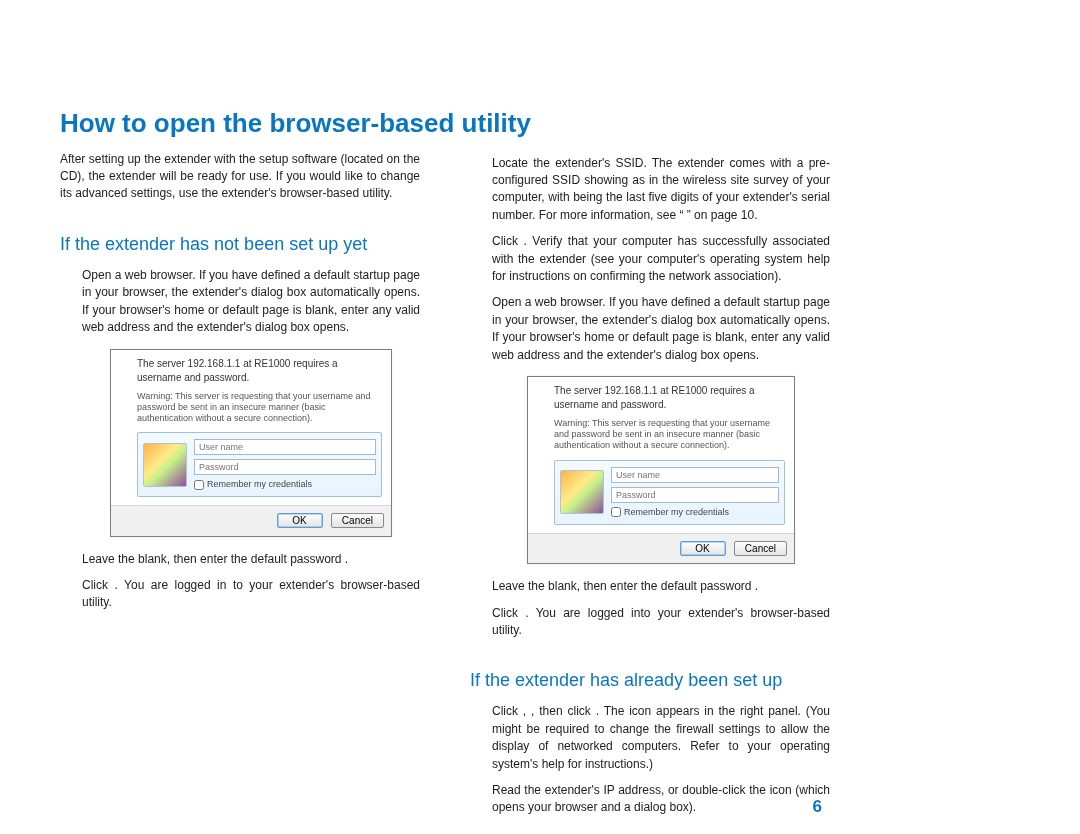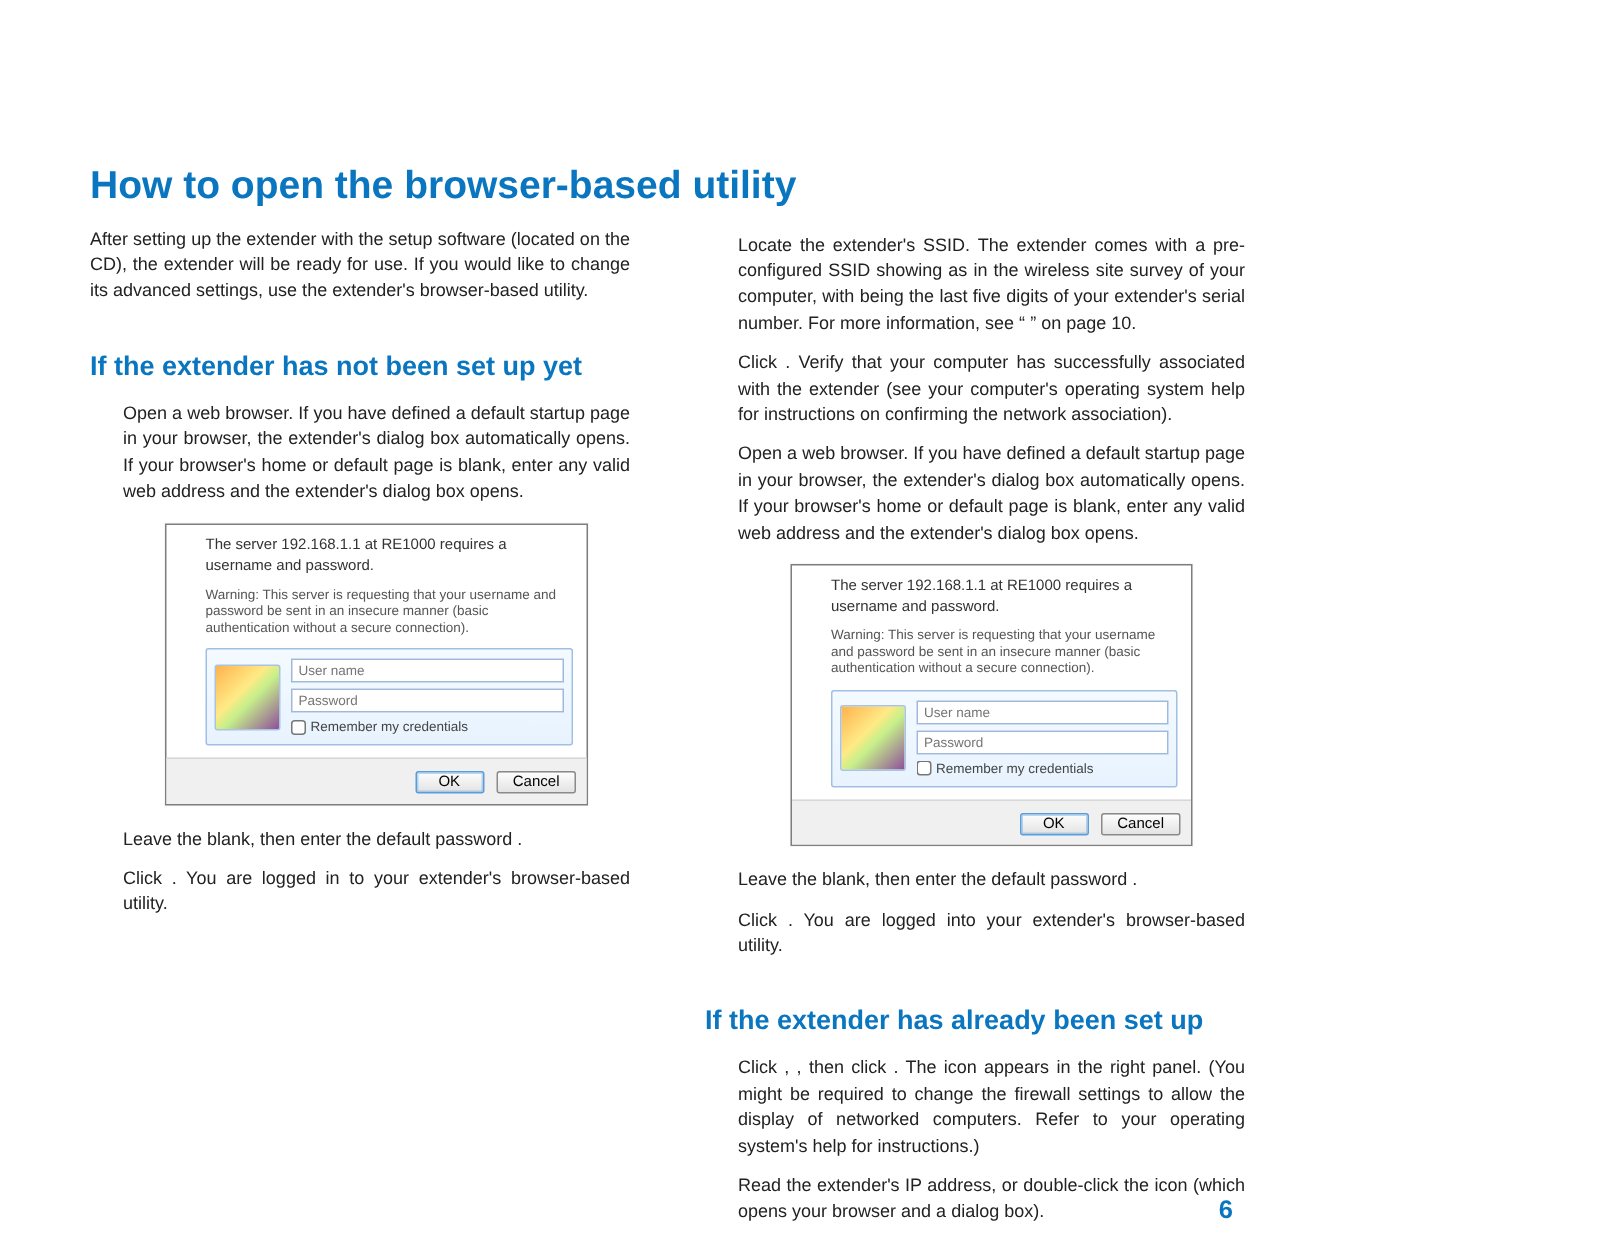--- a/index.html
+++ b/index.html
@@ -20,21 +20,21 @@
   }
   h1.title {
     color: #0a76c0;
     font-size: 26px;
     font-weight: 600;
     margin: 55px 0 8px 0;
   }
   h2.section {
     color: #0a76c0;
     font-size: 18px;
-    font-weight: 700;
+    font-weight: 400;
     margin: 28px 0 10px 0;
   }
   .columns {
     display: flex;
     gap: 50px;
   }
   .col {
     flex: 1 1 50%;
     min-width: 0;
   }

